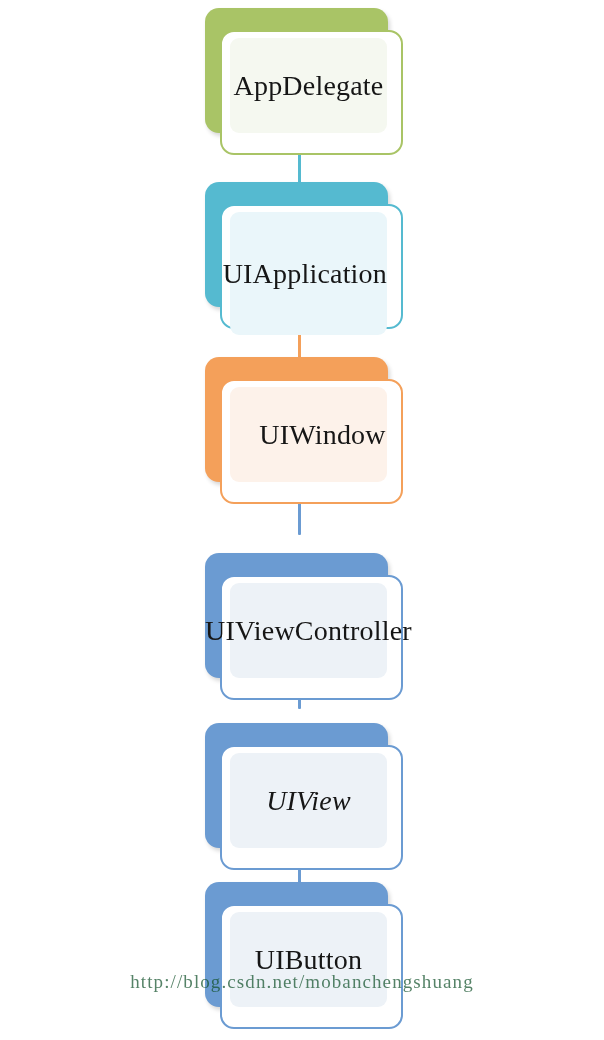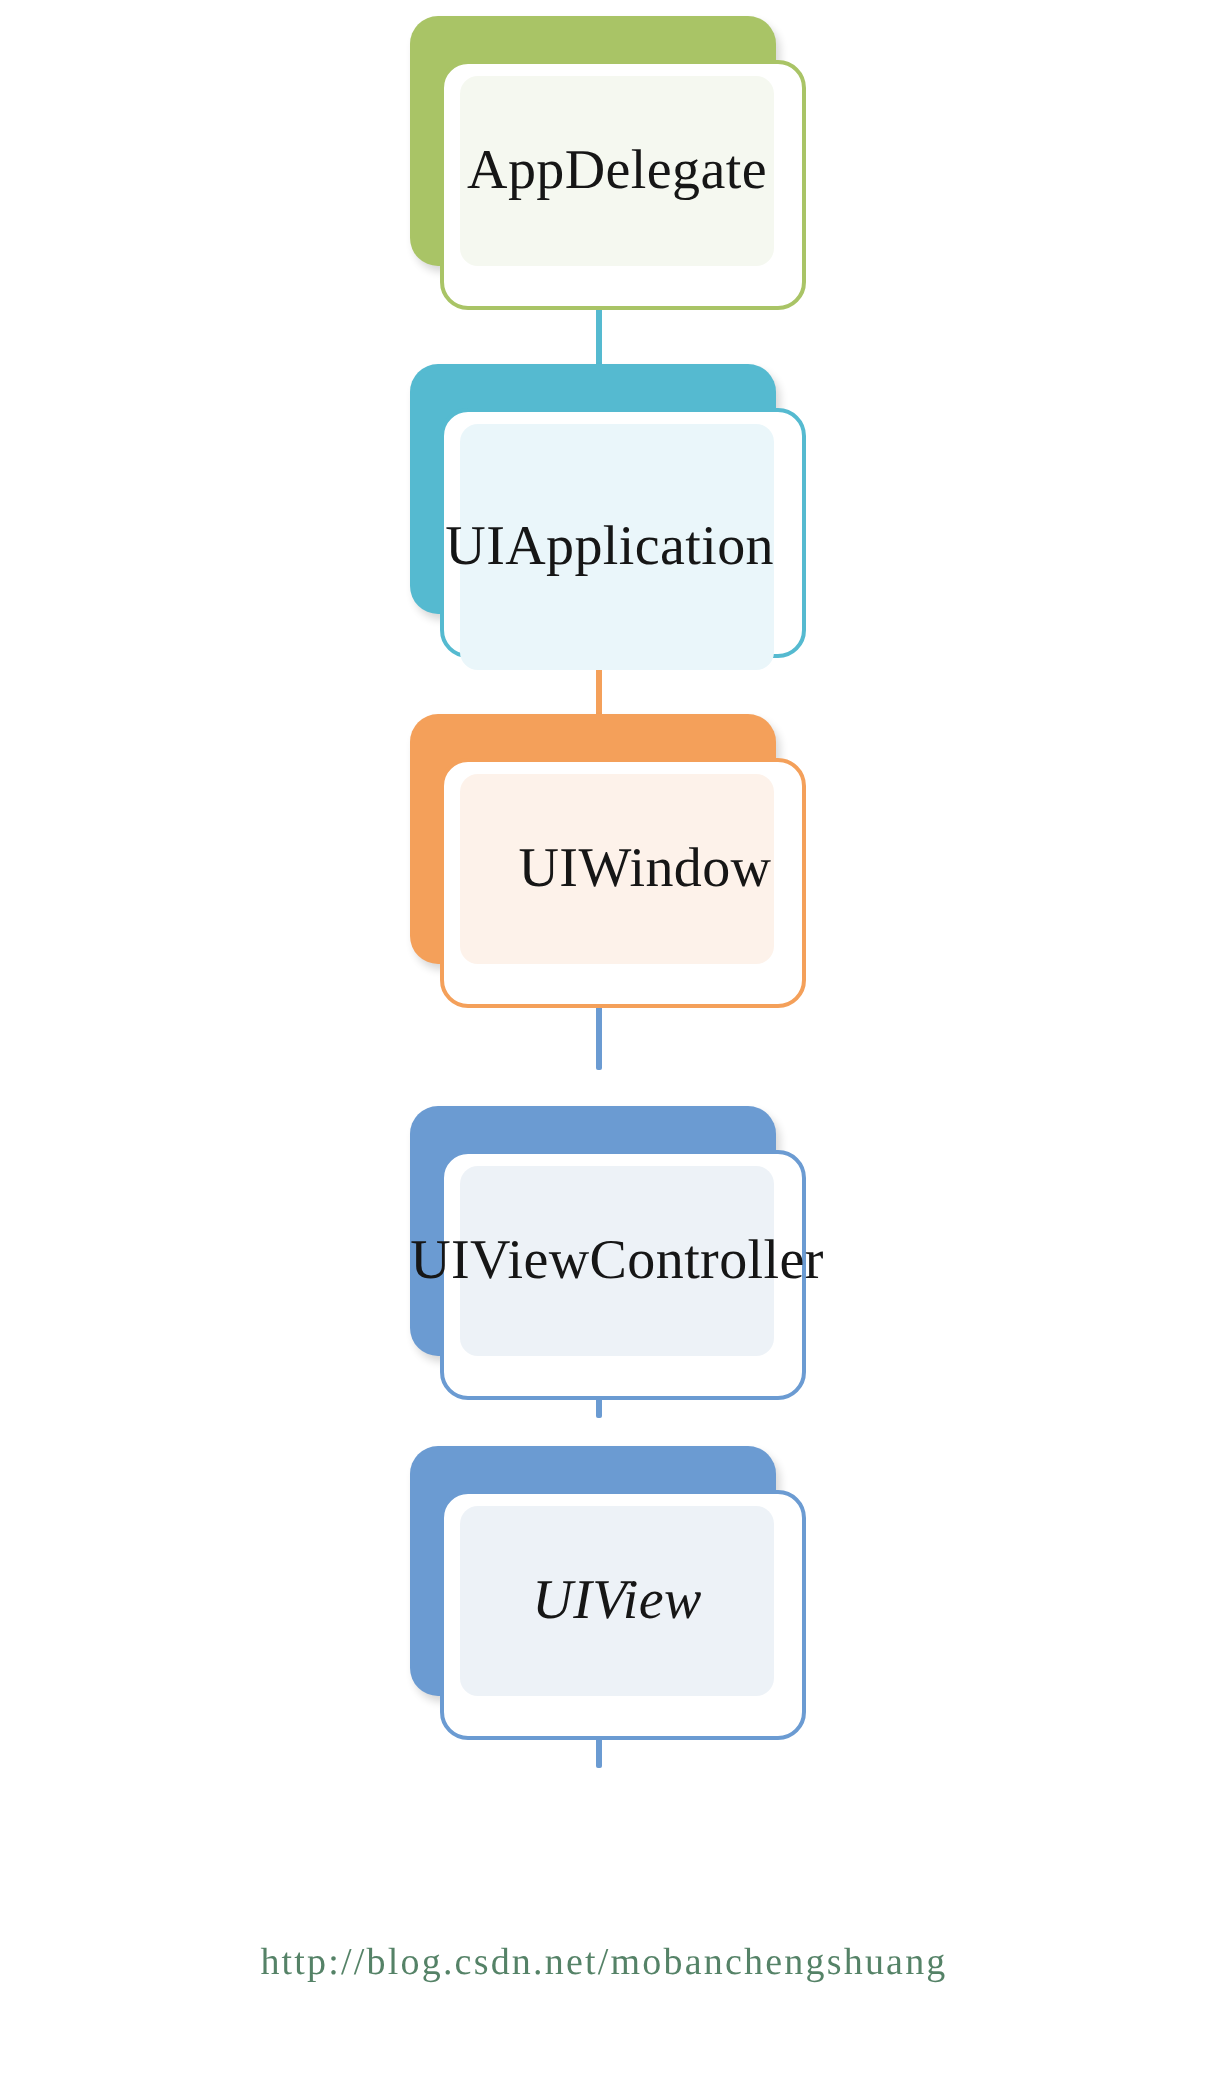--- a/index.html
+++ b/index.html
@@ -128,15 +128,23 @@
       </div>
     </div>
     <div class="node" style="left: 205px; top: 723px; width: 198px; height: 176px; font-style: italic;">
       <div class="node-back" style="width: 183px; height: 125px; background: rgb(107, 155, 210);"></div>
       <div class="node-front" style="left: 15px; top: 22px; width: 183px; height: 125px; border-color: rgb(107, 155, 210);">
         <div class="node-panel" style="left: 8px; top: 6px; width: 157px; height: 95px; background: rgb(237, 242, 247);">
           <span class="node-label">UIView</span>
         </div>
       </div>
     </div>
+    <div class="node" style="left: 205px; top: 882px; width: 198px; height: 147px;">
+      <div class="node-back" style="width: 183px; height: 125px; background: rgb(107, 155, 210);"></div>
+      <div class="node-front" style="left: 15px; top: 22px; width: 183px; height: 125px; border-color: rgb(107, 155, 210);">
+        <div class="node-panel" style="left: 8px; top: 6px; width: 157px; height: 95px; background: rgb(237, 242, 247);">
+          <span class="node-label">UIButton</span>
+        </div>
+      </div>
+    </div>
   </div>
 
 <div id="watermark" style="top: 971px; color: #14532d;">http://blog.csdn.net/mobanchengshuang</div>
 
 </body></html>

